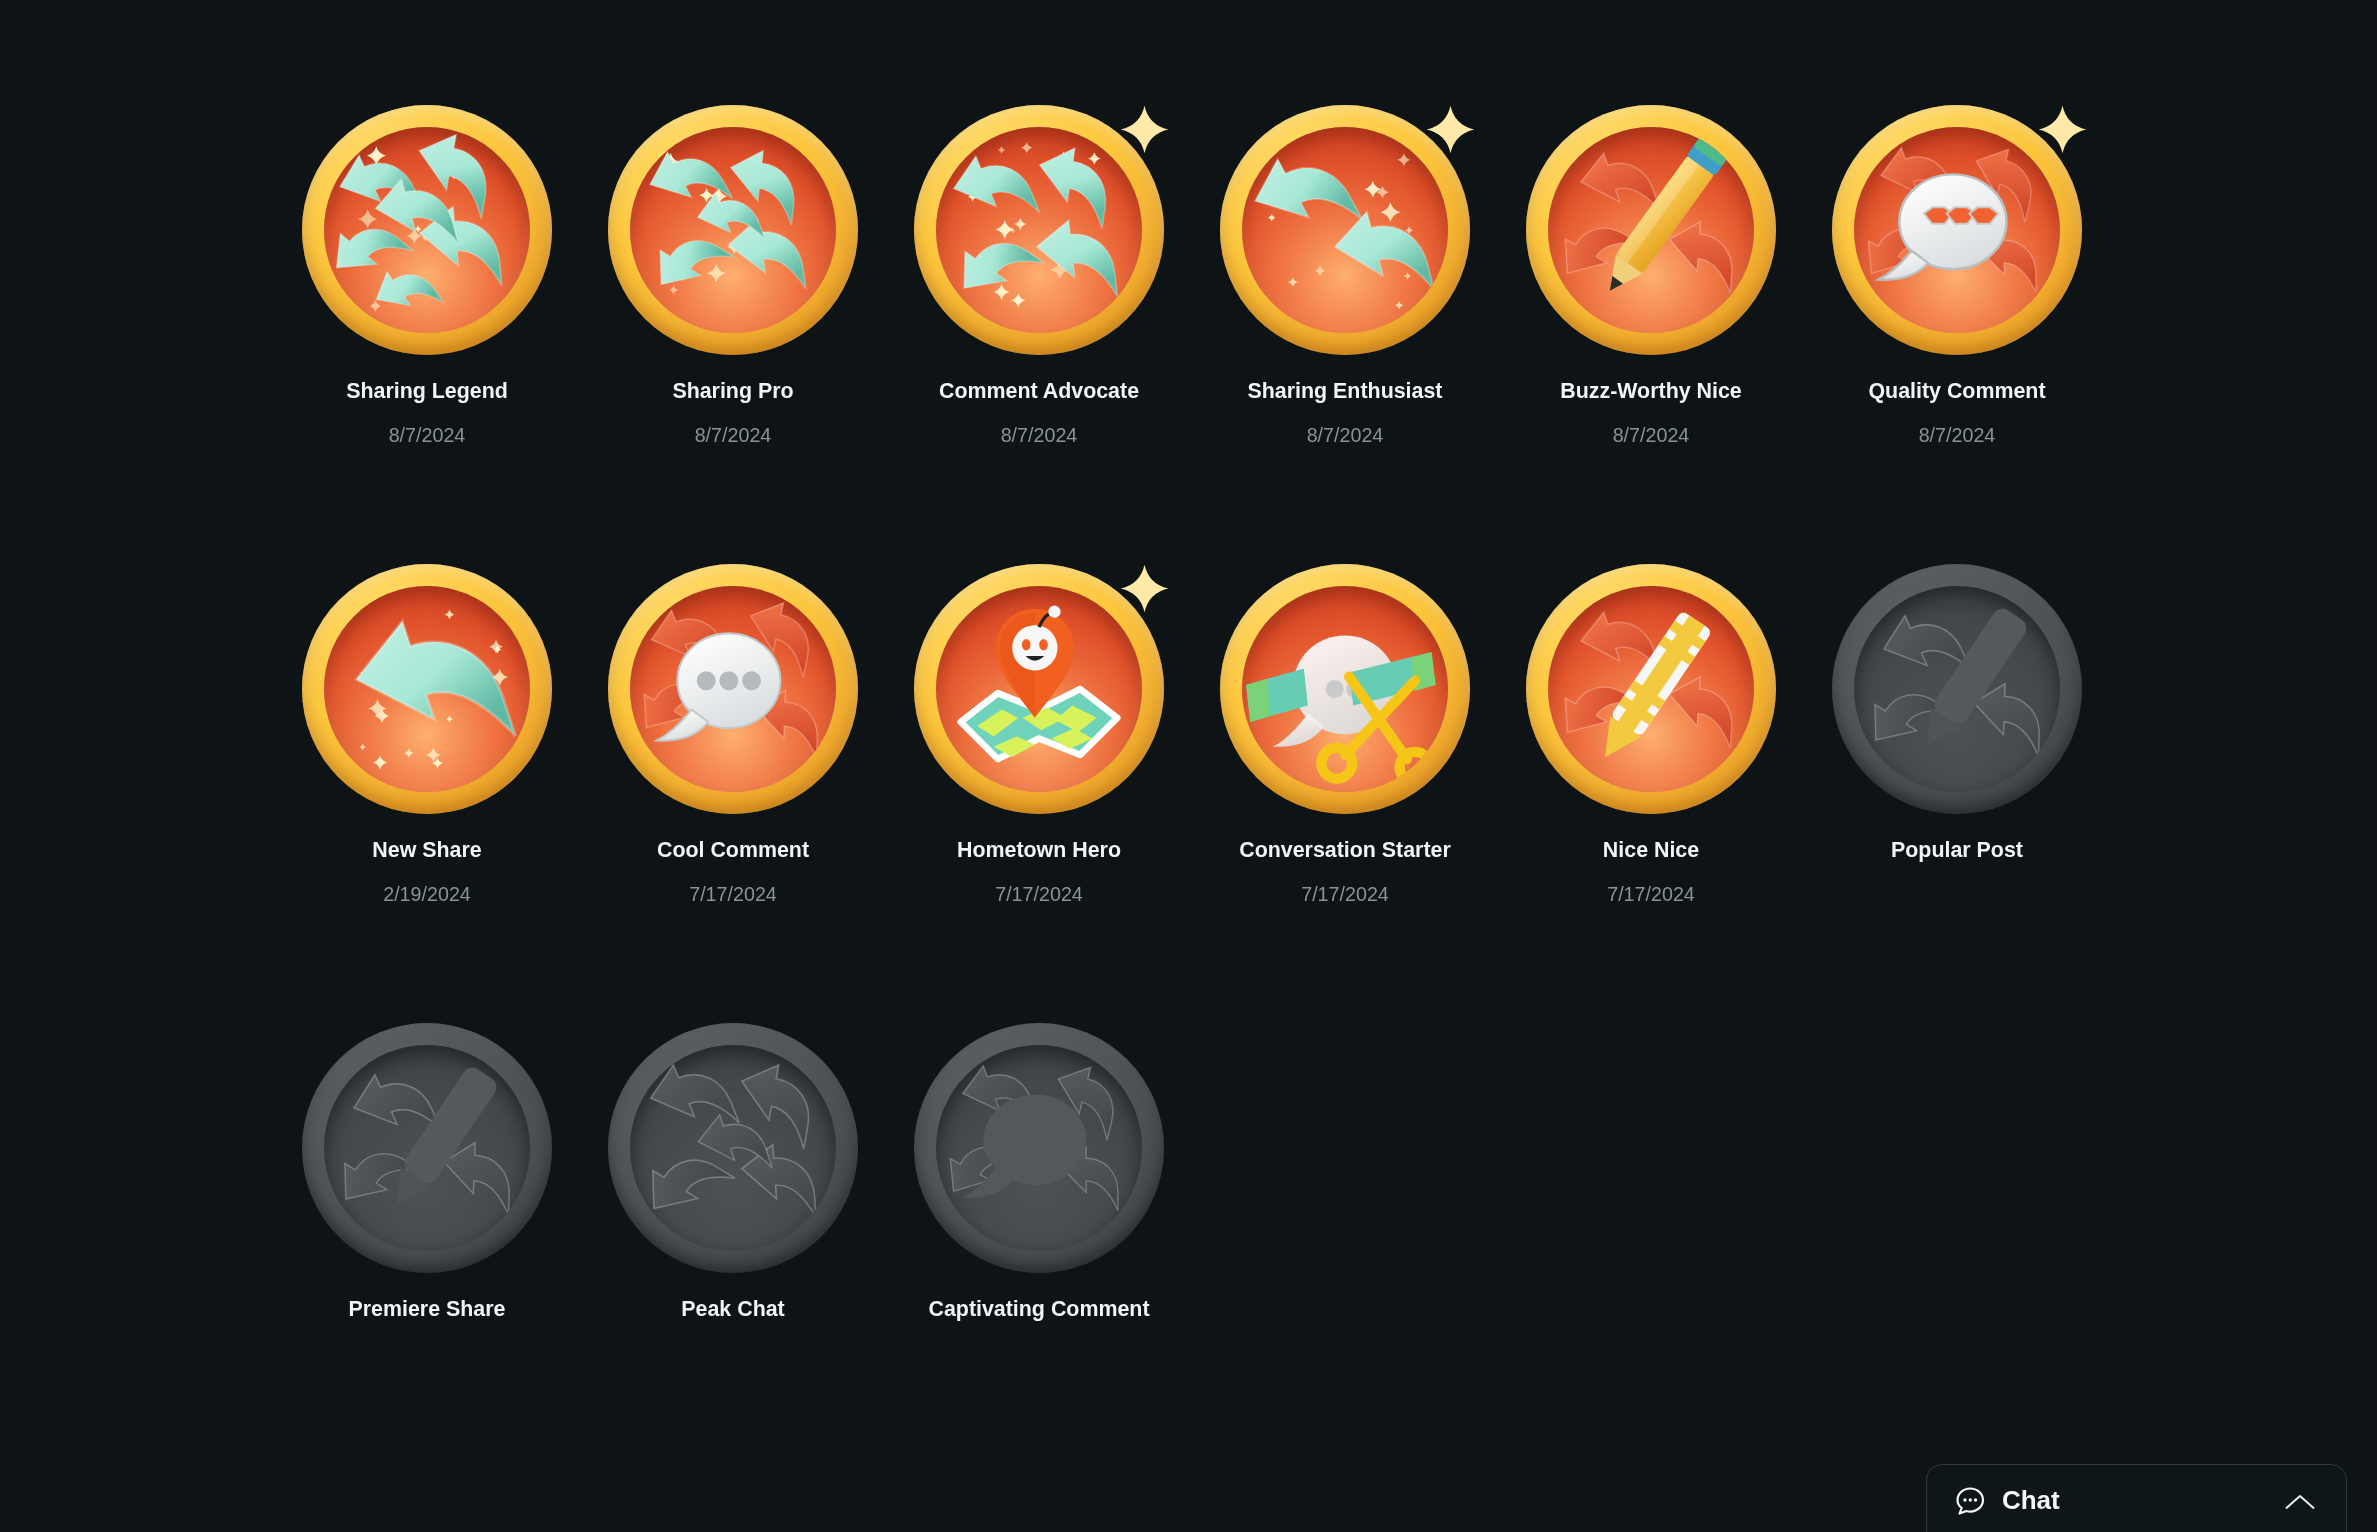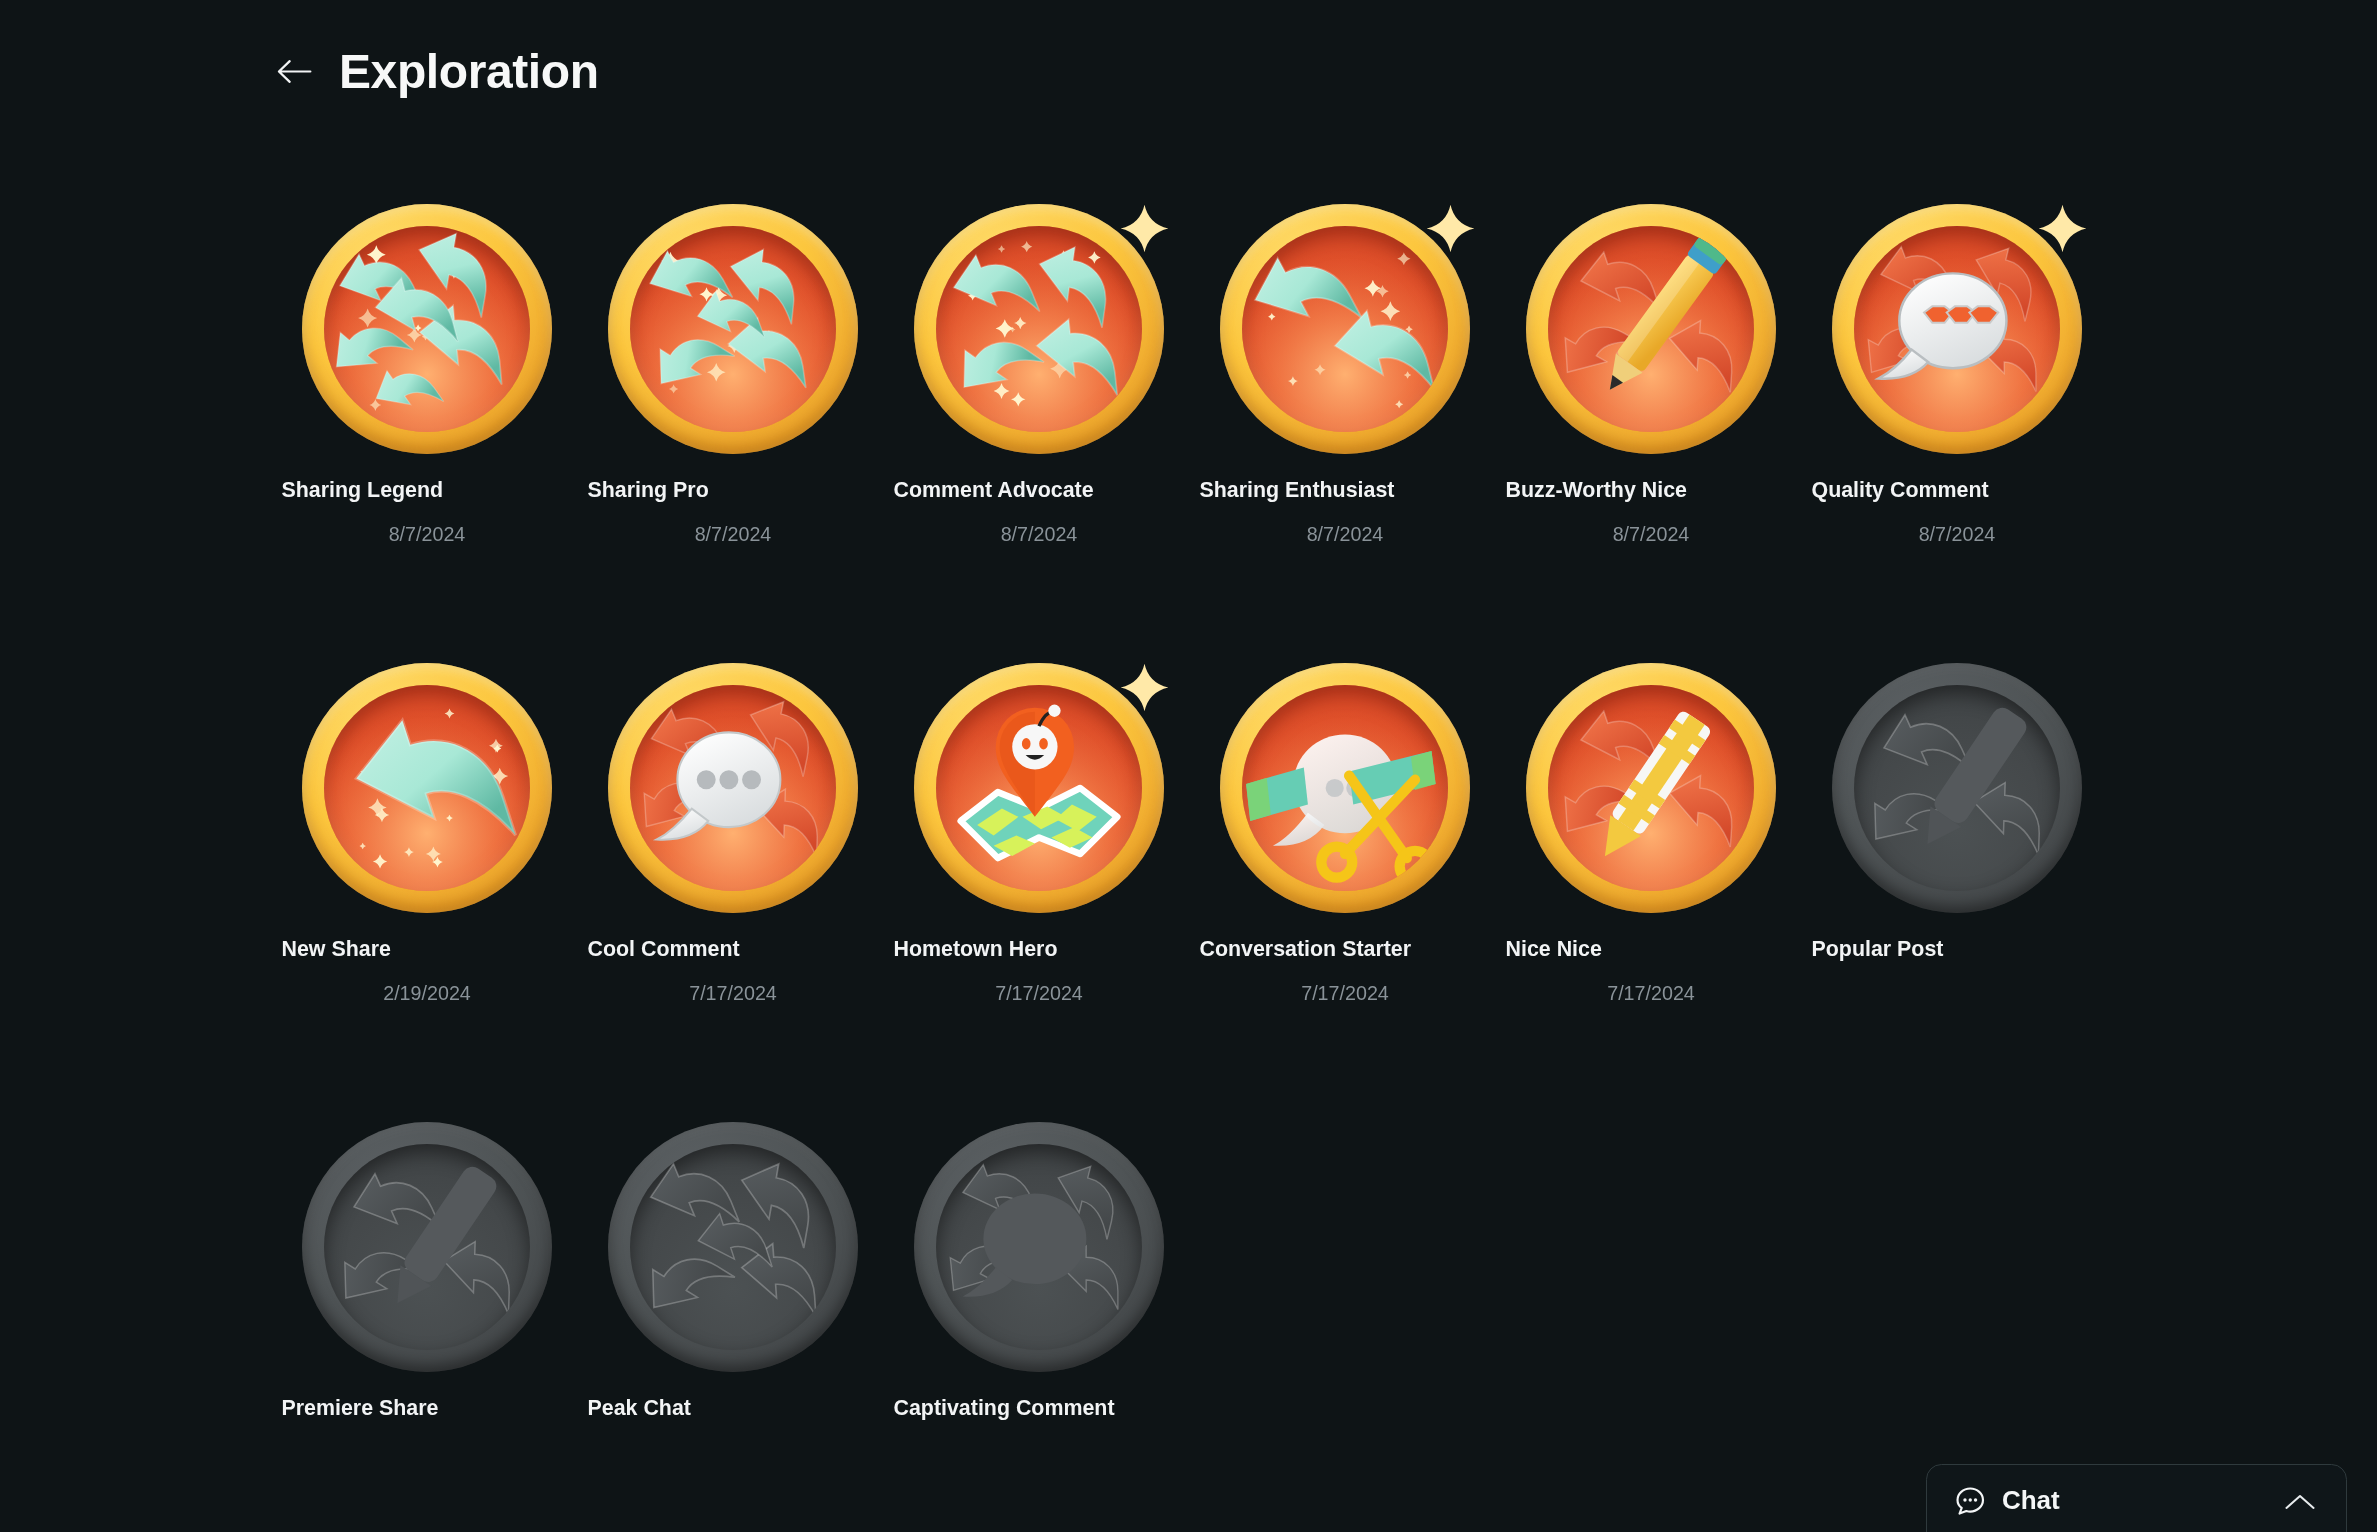--- a/index.html
+++ b/index.html
@@ -40,21 +40,21 @@
     cursor: pointer;
   }
   .badge-art {
     position: relative;
     width: 257px; height: 257px;
     display: flex; align-items: center; justify-content: center;
   }
   .badge-name {
     margin-top: 20.5px;
     font-size: 21.4px; font-weight: bold; color: #f2f4f5;
-    text-align: left; line-height: 1.15;
+    text-align: center; line-height: 1.15;
     width: 291px;
   }
   .badge-date {
     margin-top: 21px;
     font-size: 19.7px; color: #8a9399; text-align: center;
   }
 
   
   .medal {
     position: relative;
@@ -114,28 +114,20 @@
   }
   .chat-left { display: flex; align-items: flex-start; gap: 15.4px; flex: 1; }
   .chat-label { font-size: 26px; font-weight: bold; color: #f4f6f7; }
   .chat-chevron { display: flex; align-items: center; }
 </style>
 </head>
 <body>
 
 <div class="page">
 
-  <div class="header">
-    <button class="back-btn">
-      <svg width="38" height="31" viewBox="0 0 44 36" fill="none">
-        <path d="M41 18 H5 M17 6 L4.5 18 L17 30" stroke="#f2f4f5" stroke-width="2.6" stroke-linecap="round" stroke-linejoin="round"></path>
-      </svg>
-    </button>
-    <div class="page-title">Exploration</div>
-  </div>
 
   <div class="grid" id="badge-grid">
       <div class="badge-cell">
         <div class="badge-art">
           <div class="medal">
             <div class="medal-inner">
               <svg viewBox="0 0 100 100" preserveAspectRatio="xMidYMid slice">
 <defs>
   <linearGradient id="tealg" x1="0" y1="0" x2="0.4" y2="1">
     <stop offset="0%" stop-color="#c2f0e3"></stop>

